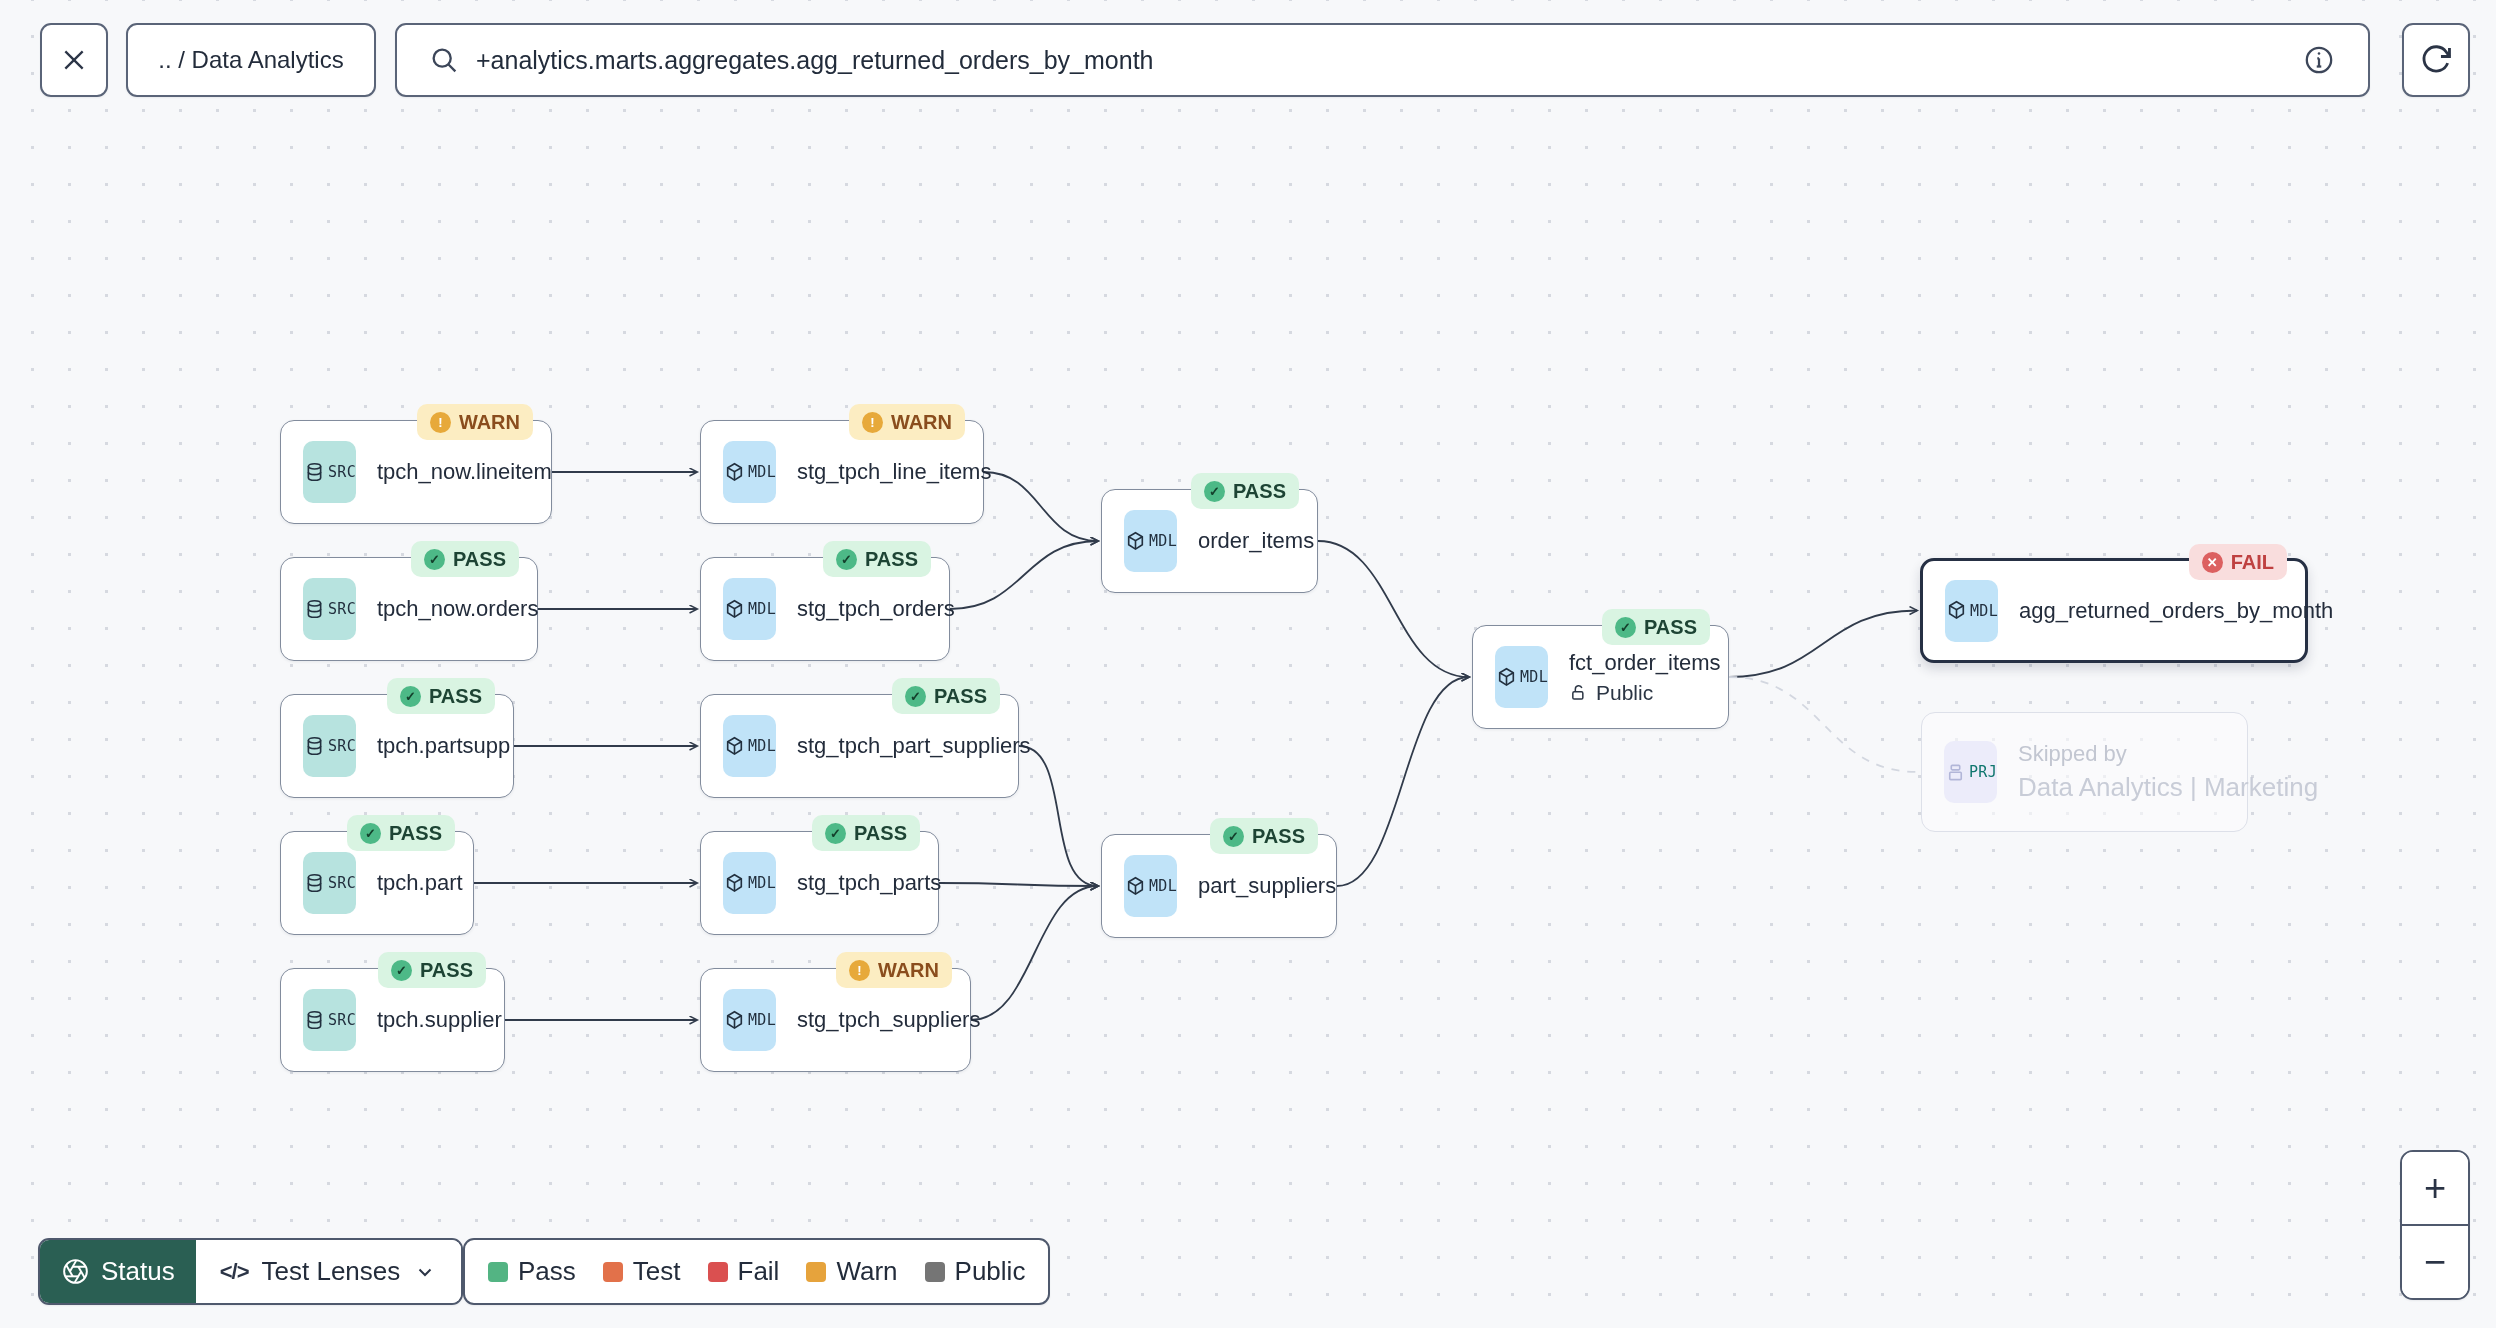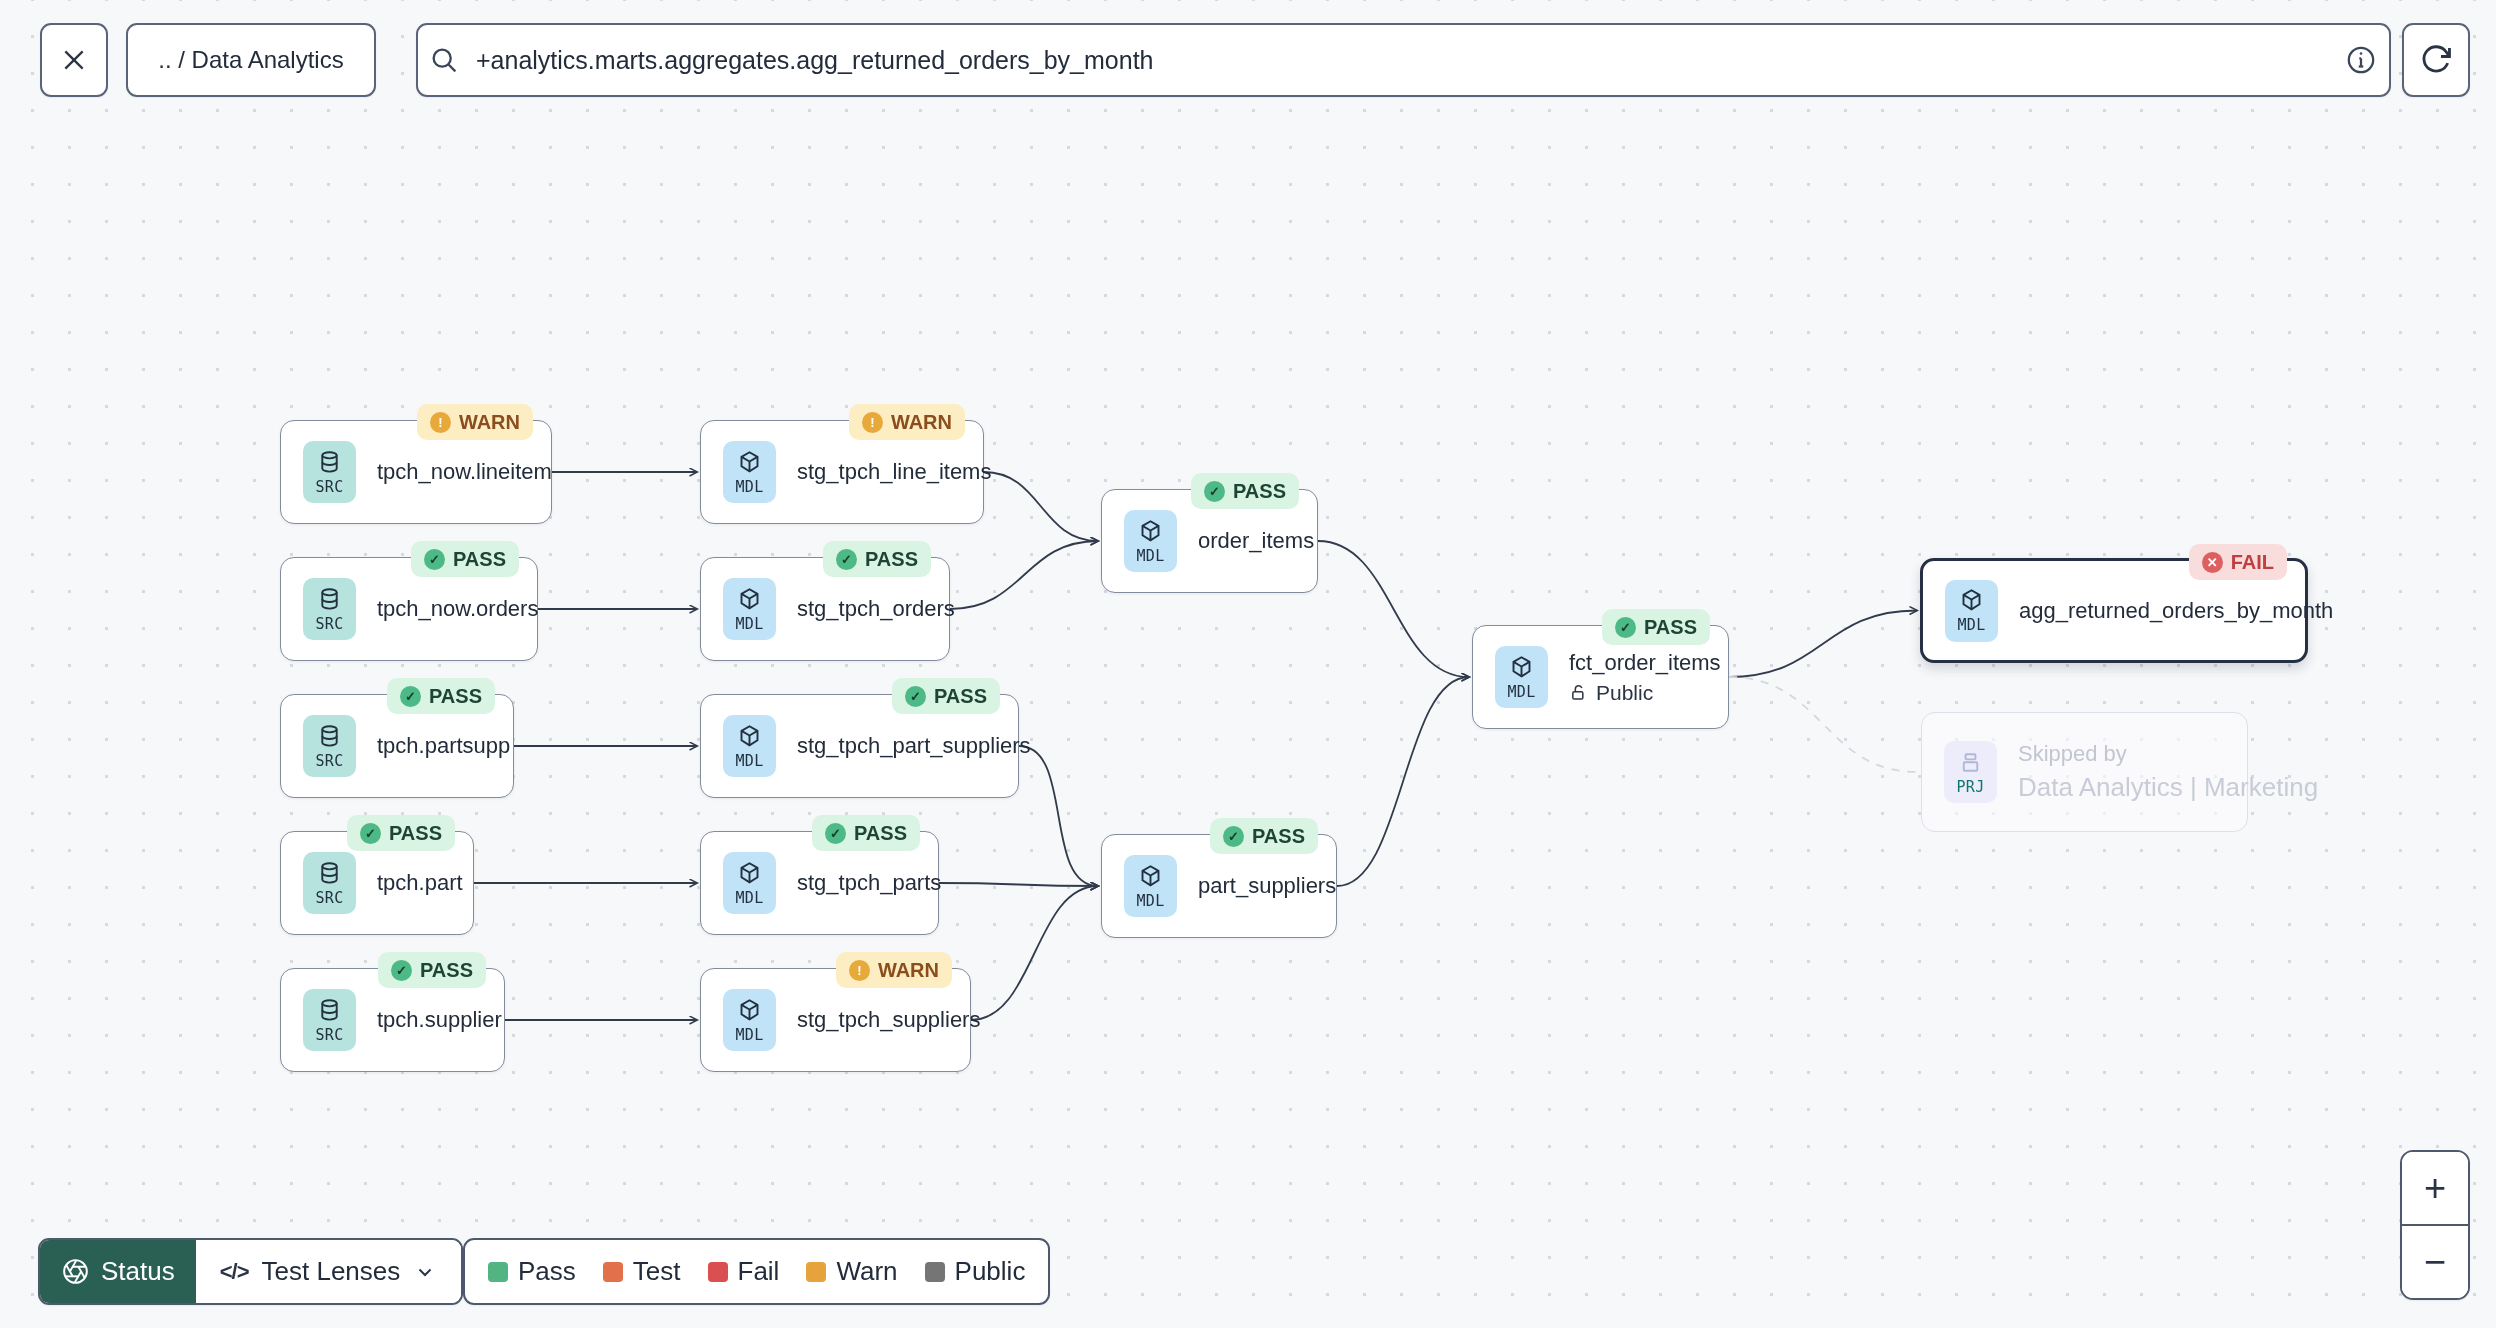--- a/index.html
+++ b/index.html
@@ -16,21 +16,21 @@
 
   
   .topbtn {
     position:absolute; top:23px; height:74px; background:#ffffff;
     border:2px solid #5a6478; border-radius:11px;
     display:flex; align-items:center; justify-content:center;
     box-shadow:0 1px 2px rgba(40,50,70,.07); cursor:pointer;
   }
   #close-btn { left:40px; width:68px; }
   #breadcrumb { left:126px; width:250px; font-size:24px; font-weight:500; }
-  #searchbar { left:416px; width:1975px; justify-content:flex-start; padding:0 11px; cursor:text; }
+  #searchbar { left:395px; width:1975px; justify-content:flex-start; padding:0 32px; cursor:text; }
   #searchbar svg.mag { width:31px; height:31px; stroke:#3c4659; fill:none; stroke-width:1.8; flex:0 0 auto; }
   #search-input {
     flex:1 1 auto; border:none; outline:none; background:transparent;
     font-family:"Liberation Sans", sans-serif; font-size:25px; color:#222c3b; margin-left:16px;
   }
   #info-ic { width:34px; height:34px; stroke:#3c4659; fill:none; stroke-width:1.6; flex:0 0 auto; cursor:pointer; }
   #refresh-btn { left:2402px; width:68px; }
   #refresh-btn svg { width:34px; height:34px; stroke:#2b3446; fill:none; stroke-width:2; }
   #close-btn svg { width:32px; height:32px; stroke:#2b3446; fill:none; stroke-width:1.7; }
 
@@ -42,21 +42,21 @@
   .node {
     position:absolute; z-index:2; background:#ffffff;
     border:1.6px solid #828c9d; border-radius:14px;
     box-shadow:0 1px 3px rgba(40,50,70,.08);
     display:flex; align-items:center; padding:0 22px; cursor:pointer;
   }
   .node.selected { border:3px solid #263044; box-shadow:0 6px 12px rgba(30,40,60,.16); }
   .node.ghost { background:rgba(252,252,254,.6); border:1.6px solid #dde0e9; box-shadow:none; }
   .typebox {
     flex:0 0 auto; width:53px; height:62px; border-radius:10px;
-    display:flex; flex-direction:column; align-items:center; justify-content:center; gap:2px;
+    display:flex; flex-direction:row; align-items:center; justify-content:center; gap:2px;
   }
   .typebox svg { width:27px; height:27px; }
   .typelabel { font-family:"DejaVu Sans Mono", monospace; font-size:15px; font-weight:500; letter-spacing:.3px; }
   .ncontent { margin-left:21px; display:flex; flex-direction:column; justify-content:center; gap:5px; min-width:0; }
   .ntitle { font-size:22px; font-weight:500; color:#232c3b; white-space:nowrap; }
   .nsub { display:flex; align-items:center; gap:7px; font-size:21px; color:#2b3544; }
   .nsub svg { width:20px; height:20px; stroke:#2b3544; fill:none; stroke-width:1.8; }
   .ghost .gline1 { font-size:22px; color:#c2c6d1; font-weight:500; }
   .ghost .gline2 { font-size:26px; color:#c8ccd7; font-weight:500; white-space:nowrap; }
   .badge {

